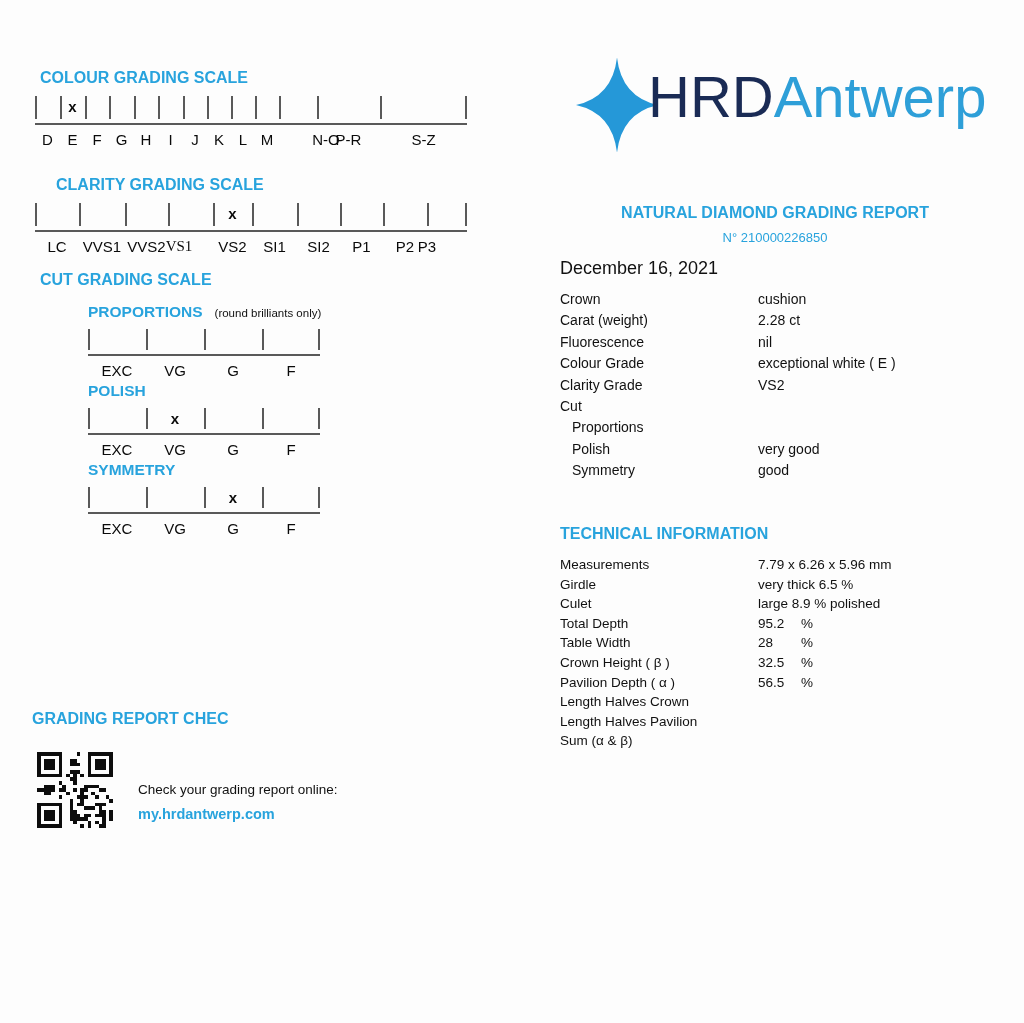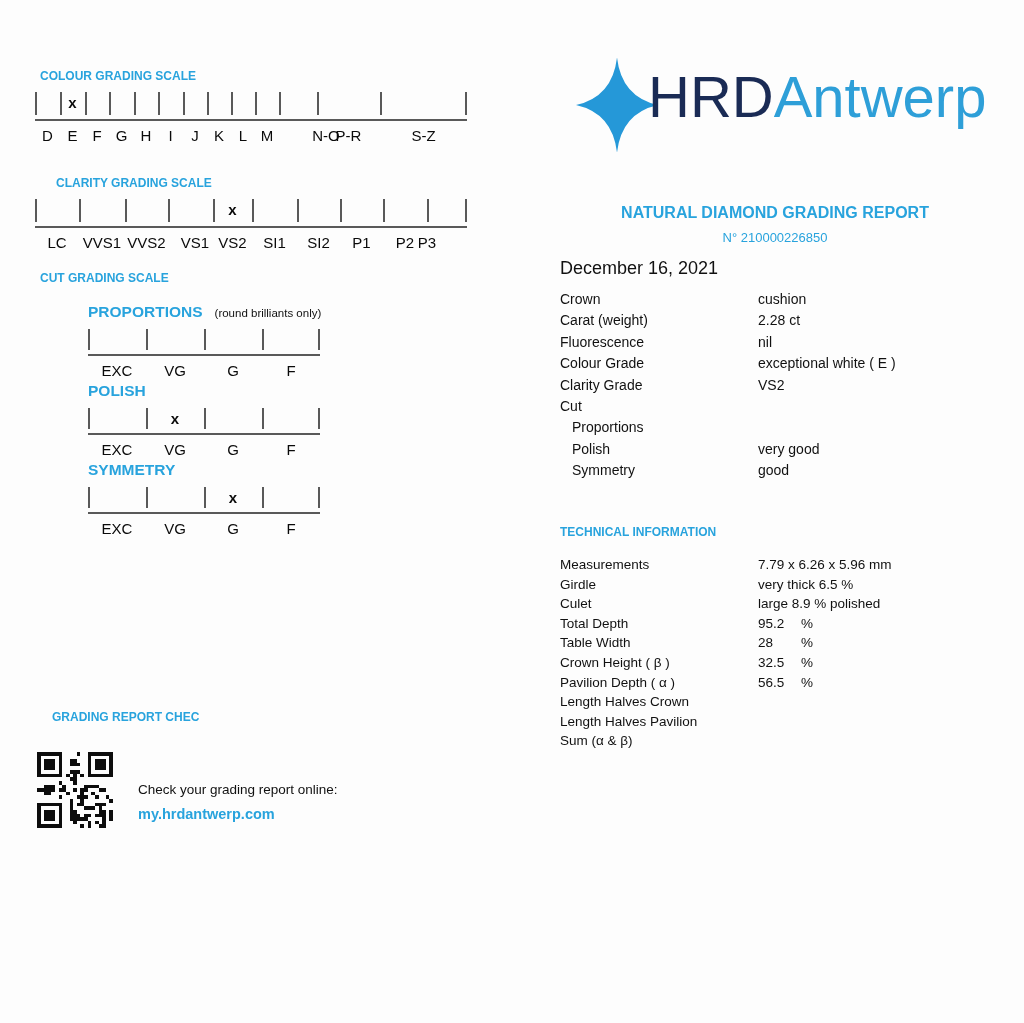--- a/index.html
+++ b/index.html
@@ -2,21 +2,21 @@
 <html style="--accent: #28a3dd; --navy: #1a2b55; --logoblue: #2e9fd8;"><head>
 <meta charset="utf-8">
 <style>
   html,body{margin:0;padding:0;background:#ffffff;}
   .page{
     position:relative;width:1024px;height:1023px;overflow:hidden;
     background:#fdfdfd;color:#111;
     font-family:"Liberation Sans","DejaVu Sans",sans-serif;
   }
   .abs{position:absolute;}
-  .cyan-heading{color:var(--accent);font-weight:bold;font-size:12px;white-space:nowrap;}
+  .cyan-heading{color:var(--accent);font-weight:bold;font-size:16px;white-space:nowrap;}
   .cyan-sub{color:var(--accent);font-weight:bold;font-size:15.5px;white-space:nowrap;}
   .note{font-size:11.5px;color:#111;font-weight:normal;margin-left:12px;}
   .ruler{position:relative;border-bottom:2px solid #595959;}
   .ruler .tick{position:absolute;top:0;width:2px;background:#595959;}
   .ruler .mark{position:absolute;transform:translateX(-50%);font-weight:bold;font-size:15px;color:#0a0a0a;line-height:1;}
   .labels{position:relative;height:20px;margin-top:6px;font-size:15px;color:#0a0a0a;}
   .labels span{position:absolute;transform:translateX(-50%);white-space:nowrap;}
   .logo-text{position:absolute;left:648px;top:68px;line-height:1;white-space:nowrap;
     font-family:Liberation Sans, sans-serif;font-size:58px;}
   .logo-hrd{color:var(--navy);}
@@ -97,21 +97,21 @@
           <span class="tick" style="left: 305px; height: 23px;"></span>
           <span class="tick" style="left: 348px; height: 23px;"></span>
           <span class="tick" style="left: 392px; height: 23px;"></span>
           <span class="tick" style="left: 430px; height: 23px;"></span>
           <span class="mark" style="left: 197.5px; top: 3px;">x</span>
         </div>
         <div class="labels" style="width: 432px;">
           <span style="left: 22px;">LC</span>
           <span style="left: 67px;">VVS1</span>
           <span style="left: 111.5px;">VVS2</span>
-          <span style="left: 160px;">VS1</span>
+          <span style="left: 144px; font-family: Liberation Serif, serif;">VS1</span>
           <span style="left: 197.5px;">VS2</span>
           <span style="left: 239.5px;">SI1</span>
           <span style="left: 283.5px;">SI2</span>
           <span style="left: 326.5px;">P1</span>
           <span style="left: 370px;">P2</span>
           <span style="left: 392px;">P3</span>
         </div>
       </div>
   </div>
 
@@ -171,21 +171,21 @@
         </div>
         <div class="labels" style="width: 232px;">
           <span style="left: 29px;">EXC</span>
           <span style="left: 87px;">VG</span>
           <span style="left: 145px;">G</span>
           <span style="left: 203px;">F</span>
         </div>
       </div>
   </div>
 
-  <div class="abs cyan-heading" style="left:52px;top:710px;">GRADING REPORT CHEC</div>
+  <div class="abs cyan-heading" style="left:32px;top:710px;">GRADING REPORT CHEC</div>
   <svg class="abs" style="left:37px;top:752px;" width="76" height="76" viewBox="0 0 21 21" shape-rendering="crispEdges" fill="#0d0d0d" id="qr-svg">
       <rect x="0" y="0" width="1" height="1"></rect>
       <rect x="1" y="0" width="1" height="1"></rect>
       <rect x="2" y="0" width="1" height="1"></rect>
       <rect x="3" y="0" width="1" height="1"></rect>
       <rect x="4" y="0" width="1" height="1"></rect>
       <rect x="5" y="0" width="1" height="1"></rect>
       <rect x="6" y="0" width="1" height="1"></rect>
       <rect x="11" y="0" width="1" height="1"></rect>
       <rect x="14" y="0" width="1" height="1"></rect>

